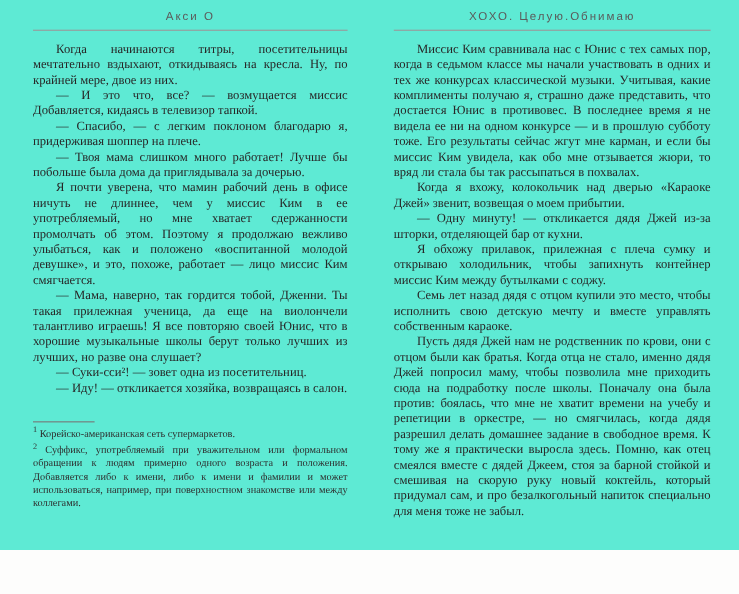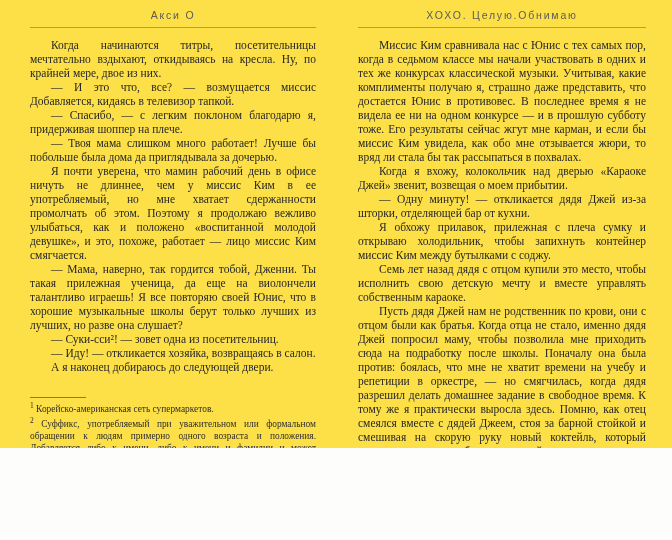--- a/index.html
+++ b/index.html
@@ -3,22 +3,22 @@
 <meta charset="utf-8">
 <style>
   html, body {
     margin: 0;
     padding: 0;
     background: #fdfdfc;
   }
   .spread {
     position: relative;
     width: 672px;
-    height: 448px;
-    background: #fde047;
+    height: 500px;
+    background: #5eead4;
     overflow: hidden;
   }
   .page {
     position: absolute;
     top: 0;
     height: 540px;
   }
   .page.left  { left: 30px;  width: 286px; }
   .page.right { left: 358px; width: 288px; }
 
@@ -107,21 +107,20 @@
 
     <div class="body-text">
         <p class="para">Когда начинаются титры, посетительницы мечтательно вздыхают, откидываясь на кресла. Ну, по крайней мере, двое из них.</p>
         <p class="para">— И это что, все? — возмущается миссис Добавляется, кидаясь в телевизор тапкой.</p>
         <p class="para">— Спасибо, — с легким поклоном благодарю я, придерживая шоппер на плече.</p>
         <p class="para">— Твоя мама слишком много работает! Лучше бы побольше была дома да приглядывала за дочерью.</p>
         <p class="para">Я почти уверена, что мамин рабочий день в офисе ничуть не длиннее, чем у миссис Ким в ее употребляемый, но мне хватает сдержанности промолчать об этом. Поэтому я продолжаю вежливо улыбаться, как и положено «воспитанной молодой девушке», и это, похоже, работает — лицо миссис Ким смягчается.</p>
         <p class="para">— Мама, наверно, так гордится тобой, Дженни. Ты такая прилежная ученица, да еще на виолончели талантливо играешь! Я все повторяю своей Юнис, что в хорошие музыкальные школы берут только лучших из лучших, но разве она слушает?</p>
         <p class="para">— Суки-сси²! — зовет одна из посетительниц.</p>
         <p class="para">— Иду! — откликается хозяйка, возвращаясь в салон.</p>
-        <p class="para">А я наконец добираюсь до следующей двери.</p>
       </div>
 
     <div class="footnotes">
       <hr class="fn-rule">
       <div>
           <p class="footnote"><sup>1</sup>&nbsp;Корейско-американская сеть супермаркетов.</p>
           <p class="footnote"><sup>2</sup>&nbsp;Суффикс, употребляемый при уважительном или формальном обращении к людям примерно одного возраста и положения. Добавляется либо к имени, либо к имени и фамилии и может использоваться, например, при поверхностном знакомстве или между коллегами.</p>
         </div>
     </div>
 

